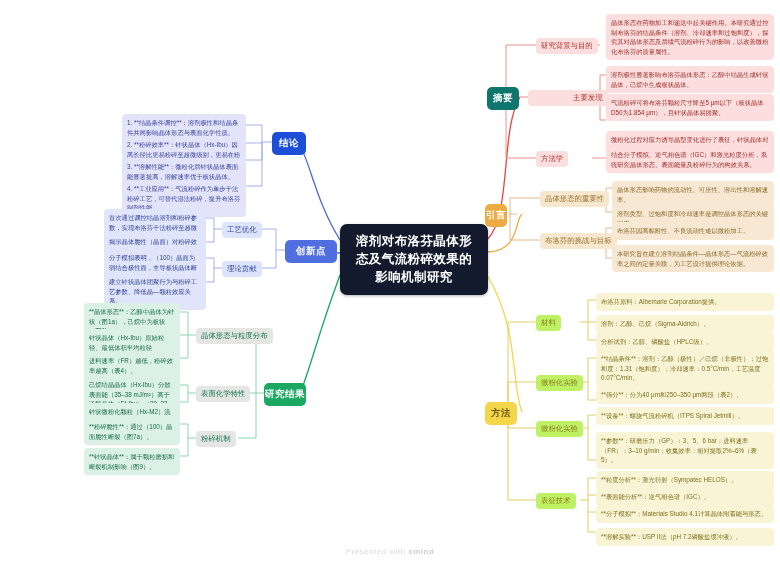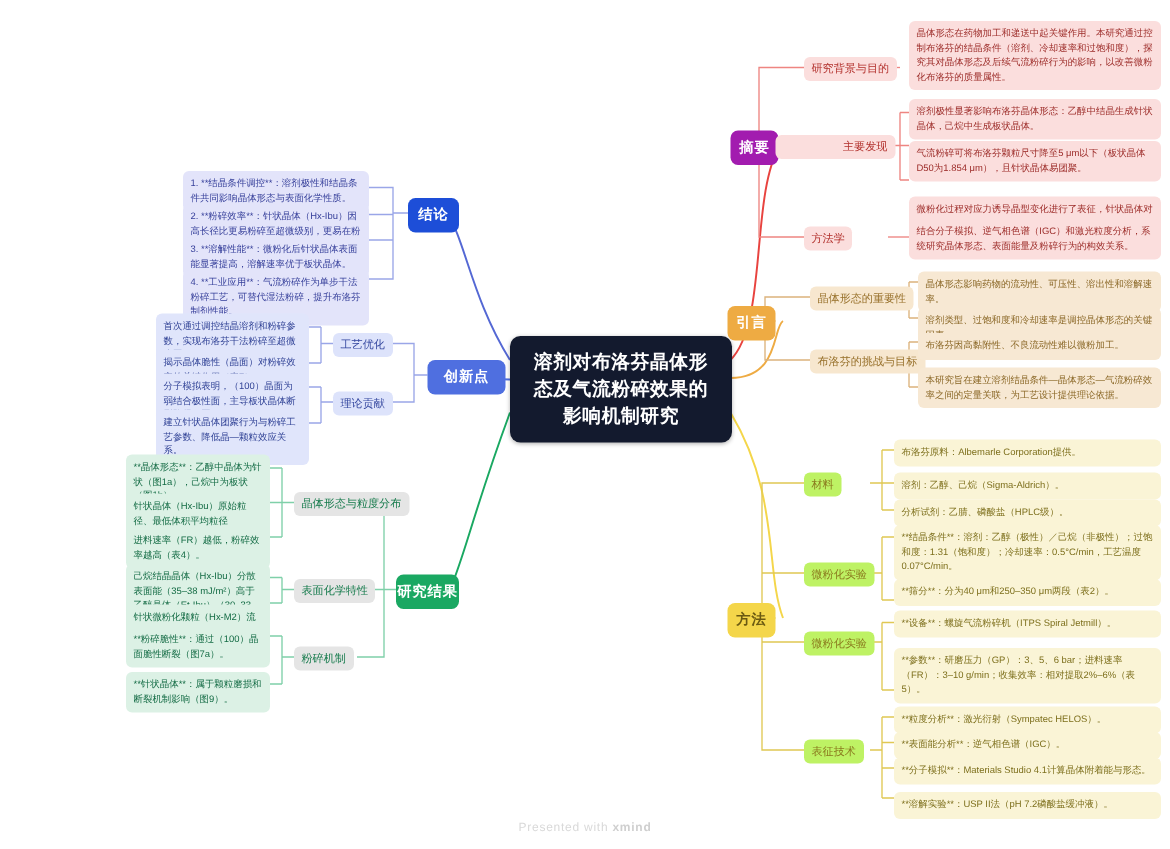--- a/index.html
+++ b/index.html
@@ -17,21 +17,21 @@
     background:#131a2e;color:#ffffff;border-radius:7px;
     font-size:12.5px;font-weight:bold;line-height:1.42;
     text-align:center;padding:9px 10px;letter-spacing:.4px;
     box-shadow:0 1px 3px rgba(0,0,0,.30);
   }
   
   .topic{
     border-radius:5px;color:#fff;font-size:9.5px;font-weight:bold;
     text-align:center;padding:5px 0;letter-spacing:.6px;
   }
-  .t-red{background:#a21caf;}
+  .t-red{background:#0f766e;}
   .t-orange{background:#eeab43;}
   .t-yellow{background:#f4d64a;color:#6b5a12;}
   .t-green{background:#1aa862;}
   .t-blue{background:#4f6fe0;}
   .t-indigo{background:#1d4ed8;}
 
   
   .sub{
     font-size:7.4px;line-height:1.35;border-radius:4px;
     padding:3px 5px;text-align:center;white-space:nowrap;
@@ -105,29 +105,29 @@
     <path d="M196 438 L188 438 M188 424 L188 456 M188 424 L180 424 M188 456 L180 456" stroke="#7fd0a9" stroke-width=".9" fill="none"></path>
   </svg>
 
   <div class="node root" style="left:340px;top:224px;width:148px;">溶剂对布洛芬晶体形态及气流粉碎效果的影响机制研究</div>
 
   <div class="node topic t-red" style="left:487px;top:87px;width:32px;">摘要</div>
 
   <div class="node sub s-red" style="left:536px;top:38px;">研究背景与目的</div>
   <div class="node leaf l-red" style="left:606px;top:14px;width:168px;">晶体形态在药物加工和递送中起关键作用。本研究通过控制布洛芬的结晶条件（溶剂、冷却速率和过饱和度），探究其对晶体形态及后续气流粉碎行为的影响，以改善微粉化布洛芬的质量属性。</div>
 
-  <div class="node sub s-red" style="left:517px;top:90px;padding-left:45px;">主要发现</div>
+  <div class="node sub s-red" style="left:528px;top:90px;padding-left:45px;">主要发现</div>
   <div class="node leaf l-red" style="left:606px;top:66px;width:168px;">溶剂极性显著影响布洛芬晶体形态：乙醇中结晶生成针状晶体，己烷中生成板状晶体。</div>
   <div class="node leaf l-red" style="left:606px;top:94px;width:168px;">气流粉碎可将布洛芬颗粒尺寸降至5 μm以下（板状晶体D50为1.854 μm），且针状晶体易团聚。</div>
   <div class="node leaf l-red" style="left:606px;top:131px;width:168px;">微粉化过程对应力诱导晶型变化进行了表征，针状晶体对粉碎机制更敏感。</div>
 
   <div class="node sub s-red" style="left:536px;top:151px;">方法学</div>
   <div class="node leaf l-red" style="left:606px;top:146px;width:168px;">结合分子模拟、逆气相色谱（IGC）和激光粒度分析，系统研究晶体形态、表面能量及粉碎行为的构效关系。</div>
 
-  <div class="node topic t-orange" style="left:485px;top:204px;width:32px;">引言</div>
+  <div class="node topic t-orange" style="left:485px;top:204px;width:22px;">引言</div>
 
   <div class="node sub s-orange" style="left:540px;top:191px;">晶体形态的重要性</div>
   <div class="node leaf l-orange" style="left:612px;top:181px;width:162px;">晶体形态影响药物的流动性、可压性、溶出性和溶解速率。</div>
   <div class="node leaf l-orange" style="left:612px;top:205px;width:162px;">溶剂类型、过饱和度和冷却速率是调控晶体形态的关键因素。</div>
 
   <div class="node sub s-orange" style="left:540px;top:233px;">布洛芬的挑战与目标</div>
   <div class="node leaf l-orange" style="left:612px;top:222px;width:162px;">布洛芬因高黏附性、不良流动性难以微粉加工。</div>
   <div class="node leaf l-orange" style="left:612px;top:245px;width:162px;">本研究旨在建立溶剂结晶条件—晶体形态—气流粉碎效率之间的定量关联，为工艺设计提供理论依据。</div>
 
   <div class="node topic t-yellow" style="left:485px;top:402px;width:32px;">方法</div>

